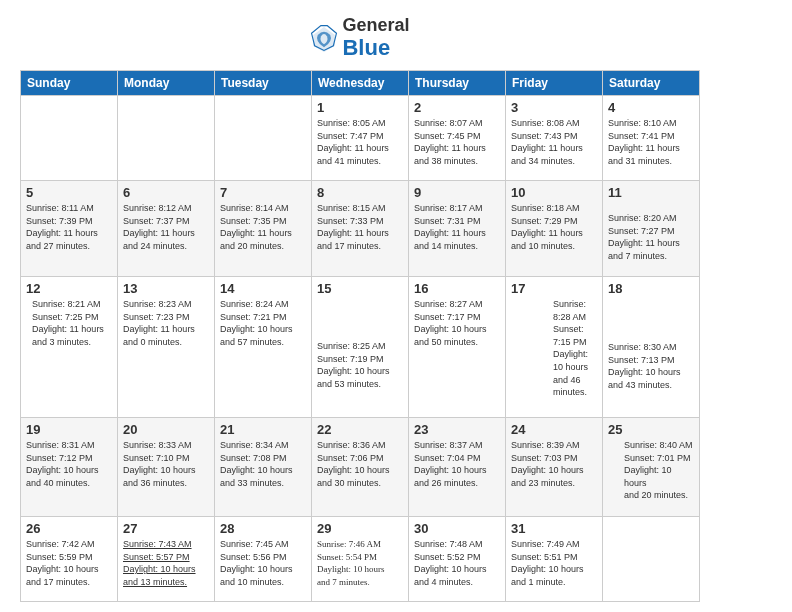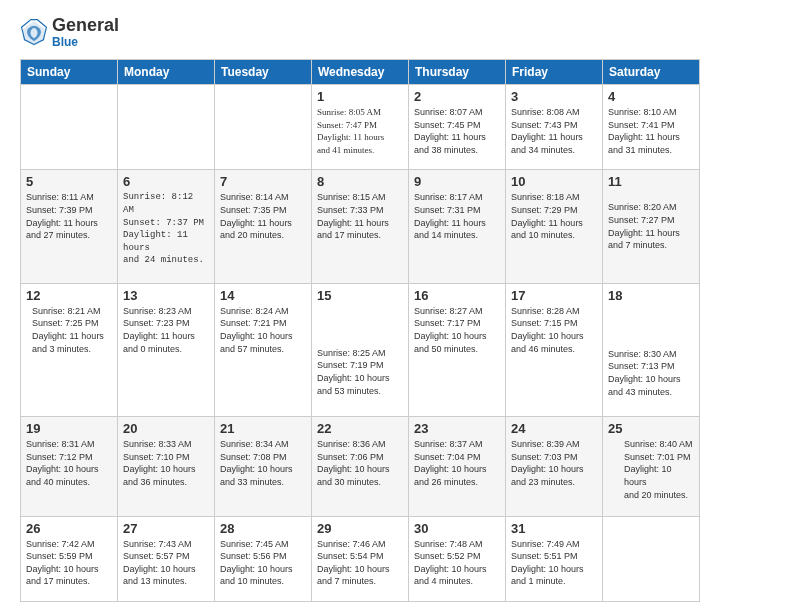--- a/index.html
+++ b/index.html
@@ -9,20 +9,21 @@
       width: 792px;
       height: 612px;
       overflow: hidden;
     }
     .page {
       width: 720px;
       height: 612px;
       padding: 16px 20px 10px 20px;
       display: flex;
       flex-direction: column;
+      align-items: center;
     }
     .header {
       display: flex;
       justify-content: space-between;
       align-items: flex-start;
       margin-bottom: 10px;
     }
     .logo {
       display: flex;
       align-items: center;
@@ -32,21 +33,21 @@
       display: flex;
       flex-direction: column;
       line-height: 1.1;
     }
     .logo-general {
       font-size: 18px;
       font-weight: bold;
       color: #333;
     }
     .logo-blue {
-      font-size: 12px;
+      font-size: 22px;
       font-weight: bold;
       color: #1a6db5;
     }
     .logo-icon {
       width: 28px;
       height: 28px;
     }
     .title-block {
       text-align: right;
     }
@@ -131,21 +132,21 @@
         <th>Saturday</th>
       </tr>
     </thead>
     <tbody id="calendar-body">
     <tr>
           <td></td>
           <td></td>
           <td></td>
           <td>
             <span class="day-num">1</span>
-            <div class="day-info" style="white-space: pre-line; font-family: Liberation Serif, serif;">Sunrise: 8:05 AM
+            <div class="day-info" style="white-space: pre-line;">Sunrise: 8:05 AM
 Sunset: 7:47 PM
 Daylight: 11 hours
 and 41 minutes.</div>
           </td>
           <td>
             <span class="day-num">2</span>
             <div class="day-info" style="white-space: pre-line;">Sunrise: 8:07 AM
 Sunset: 7:45 PM
 Daylight: 11 hours
 and 38 minutes.</div>
@@ -168,21 +169,21 @@
         <tr class="shaded-row">
           <td>
             <span class="day-num">5</span>
             <div class="day-info" style="white-space: pre-line;">Sunrise: 8:11 AM
 Sunset: 7:39 PM
 Daylight: 11 hours
 and 27 minutes.</div>
           </td>
           <td>
             <span class="day-num">6</span>
-            <div class="day-info" style="white-space: pre-line; font-family: Liberation Mono, monospace;">Sunrise: 8:12 AM
+            <div class="day-info" style="white-space: pre-line;">Sunrise: 8:12 AM
 Sunset: 7:37 PM
 Daylight: 11 hours
 and 24 minutes.</div>
           </td>
           <td>
             <span class="day-num">7</span>
             <div class="day-info" style="white-space: pre-line;">Sunrise: 8:14 AM
 Sunset: 7:35 PM
 Daylight: 11 hours
 and 20 minutes.</div>
@@ -247,21 +248,21 @@
           </td>
           <td>
             <span class="day-num">16</span>
             <div class="day-info" style="white-space: pre-line;">Sunrise: 8:27 AM
 Sunset: 7:17 PM
 Daylight: 10 hours
 and 50 minutes.</div>
           </td>
           <td>
             <span class="day-num">17</span>
-            <div class="day-info" style="white-space: pre-line;">Sunrise: 8:28 AM
+            <div class="day-info" style="white-space: pre-line; margin-left: 42px;">Sunrise: 8:28 AM
 Sunset: 7:15 PM
 Daylight: 10 hours
 and 46 minutes.</div>
           </td>
           <td>
             <span class="day-num">18</span>
             <div class="day-info" style="white-space: pre-line; margin-top: 45px;">Sunrise: 8:30 AM
 Sunset: 7:13 PM
 Daylight: 10 hours
 and 43 minutes.</div>
@@ -321,35 +322,35 @@
         <tr>
           <td>
             <span class="day-num">26</span>
             <div class="day-info" style="white-space: pre-line;">Sunrise: 7:42 AM
 Sunset: 5:59 PM
 Daylight: 10 hours
 and 17 minutes.</div>
           </td>
           <td>
             <span class="day-num">27</span>
-            <div class="day-info" style="white-space: pre-line;">Sunrise: 7:43 AM
+            <div class="day-info" style="white-space: pre-line; text-decoration: underline;">Sunrise: 7:43 AM
 Sunset: 5:57 PM
 Daylight: 10 hours
 and 13 minutes.</div>
           </td>
           <td>
             <span class="day-num">28</span>
             <div class="day-info" style="white-space: pre-line;">Sunrise: 7:45 AM
 Sunset: 5:56 PM
 Daylight: 10 hours
 and 10 minutes.</div>
           </td>
           <td>
             <span class="day-num">29</span>
-            <div class="day-info" style="white-space: pre-line;">Sunrise: 7:46 AM
+            <div class="day-info" style="white-space: pre-line; font-family: Liberation Serif, serif;">Sunrise: 7:46 AM
 Sunset: 5:54 PM
 Daylight: 10 hours
 and 7 minutes.</div>
           </td>
           <td>
             <span class="day-num">30</span>
             <div class="day-info" style="white-space: pre-line;">Sunrise: 7:48 AM
 Sunset: 5:52 PM
 Daylight: 10 hours
 and 4 minutes.</div>

